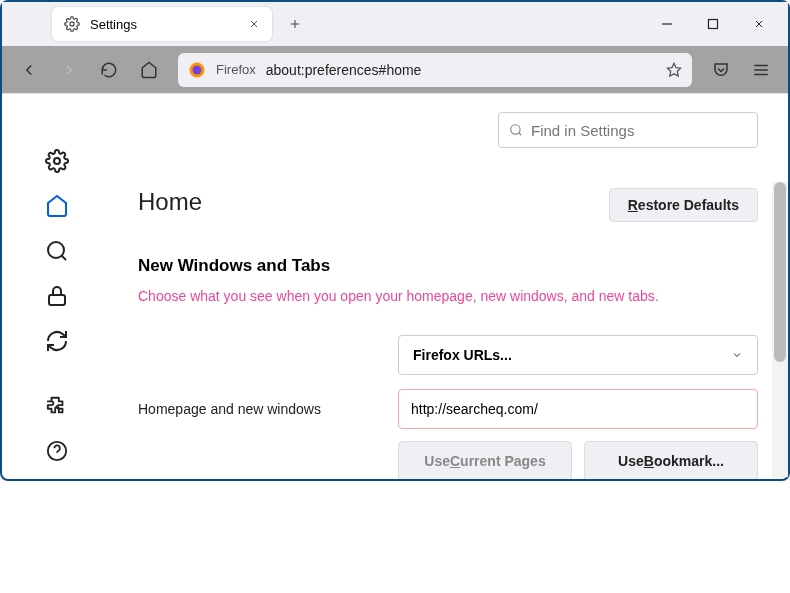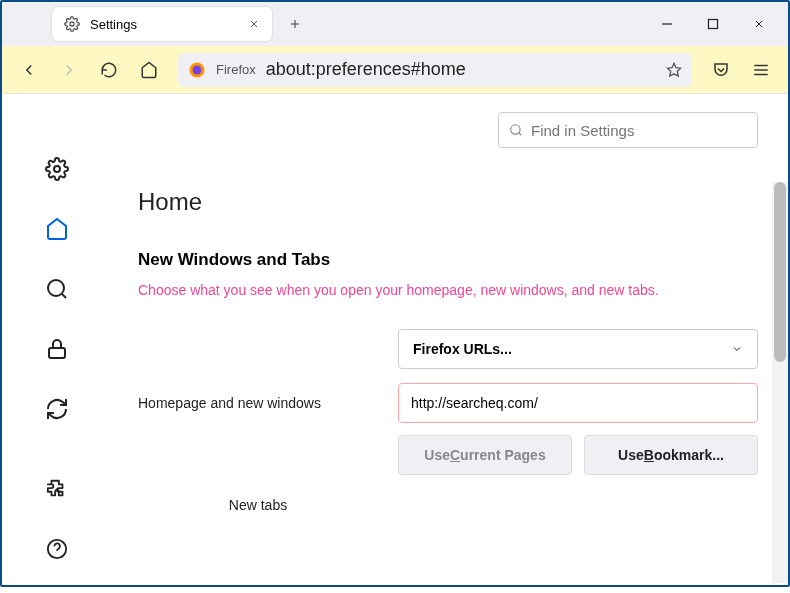--- a/index.html
+++ b/index.html
@@ -6,23 +6,23 @@
     body {
       font-family: "Segoe UI", Arial, sans-serif;
       background: #fff;
       width: 790px;
       height: 593px;
       overflow: hidden;
       position: relative;
     }
     .window {
       border: 2px solid #0a4d85;
-      border-radius: 2px;
+      border-radius: 8px;
       width: 790px;
-      height: 587px;
+      height: 481px;
       background: #fff;
       display: flex;
       flex-direction: column;
       position: relative;
     }
     .tabbar {
       display: flex;
       align-items: center;
       height: 44px;
       background: #f0f0f4;
@@ -46,38 +46,38 @@
     .newtab-btn { width: 34px; height: 34px; display:flex; align-items:center; justify-content:center; color:#555; font-size:18px; margin-left:6px; }
     .window-controls { position: absolute; right: 6px; top: 0; height: 44px; display:flex; align-items:center; gap: 0; }
     .wc-btn { width: 46px; height: 34px; display:flex; align-items:center; justify-content:center; color:#222; }
     .toolbar {
       display: flex;
       align-items: center;
       height: 48px;
       padding: 0 10px;
       gap: 6px;
       border-bottom: 1px solid #e4e4e8;
-      background: #fef9c3;
+      background: #a3a3a3;
     }
     .tb-btn { width: 34px; height: 34px; display:flex; align-items:center; justify-content:center; color:#333; border-radius:4px; }
     .tb-btn.disabled { color: #bbb; }
     .urlbar {
       flex: 1;
       height: 34px;
       background: #f0f0f4;
       border-radius: 6px;
       display: flex;
       align-items: center;
       padding: 0 10px;
       gap: 10px;
       margin: 0 6px;
     }
     .urlbar .ff-icon { width: 18px; height:18px; }
     .url-prefix { font-size: 13px; color: #555; }
-    .url-text { font-size: 18px; color: #222; }
+    .url-text { font-size: 14px; color: #222; }
     .url-star { margin-left: auto; color:#555; }
     .content-area {
       flex: 1;
       display: flex;
       overflow: hidden;
       position: relative;
     }
     .sidebar {
       width: 110px;
       display: flex;
@@ -314,20 +314,21 @@
           <svg width="14" height="14" viewBox="0 0 24 24" fill="none" stroke="#888" stroke-width="2">
               <circle cx="11" cy="11" r="8"></circle>
               <line x1="21" y1="21" x2="16.65" y2="16.65"></line>
             </svg>
           <input type="text" placeholder="Find in Settings" style="">
         </div>
       </div>
 
       <div class="heading-row">
         <h1 class="page-heading">Home</h1>
+        <button class="restore-btn"><span class="u">R</span><span>estore Defaults</span></button>
       </div>
 
       <h2 class="section-title">New Windows and Tabs</h2>
       <p class="section-desc">Choose what you see when you open your homepage, new windows, and new tabs.</p>
 
       <div class="field-row">
         <div class="field-label"></div>
         <div class="field-control">
           <div class="dropdown">
             <span>Firefox URLs...</span>

